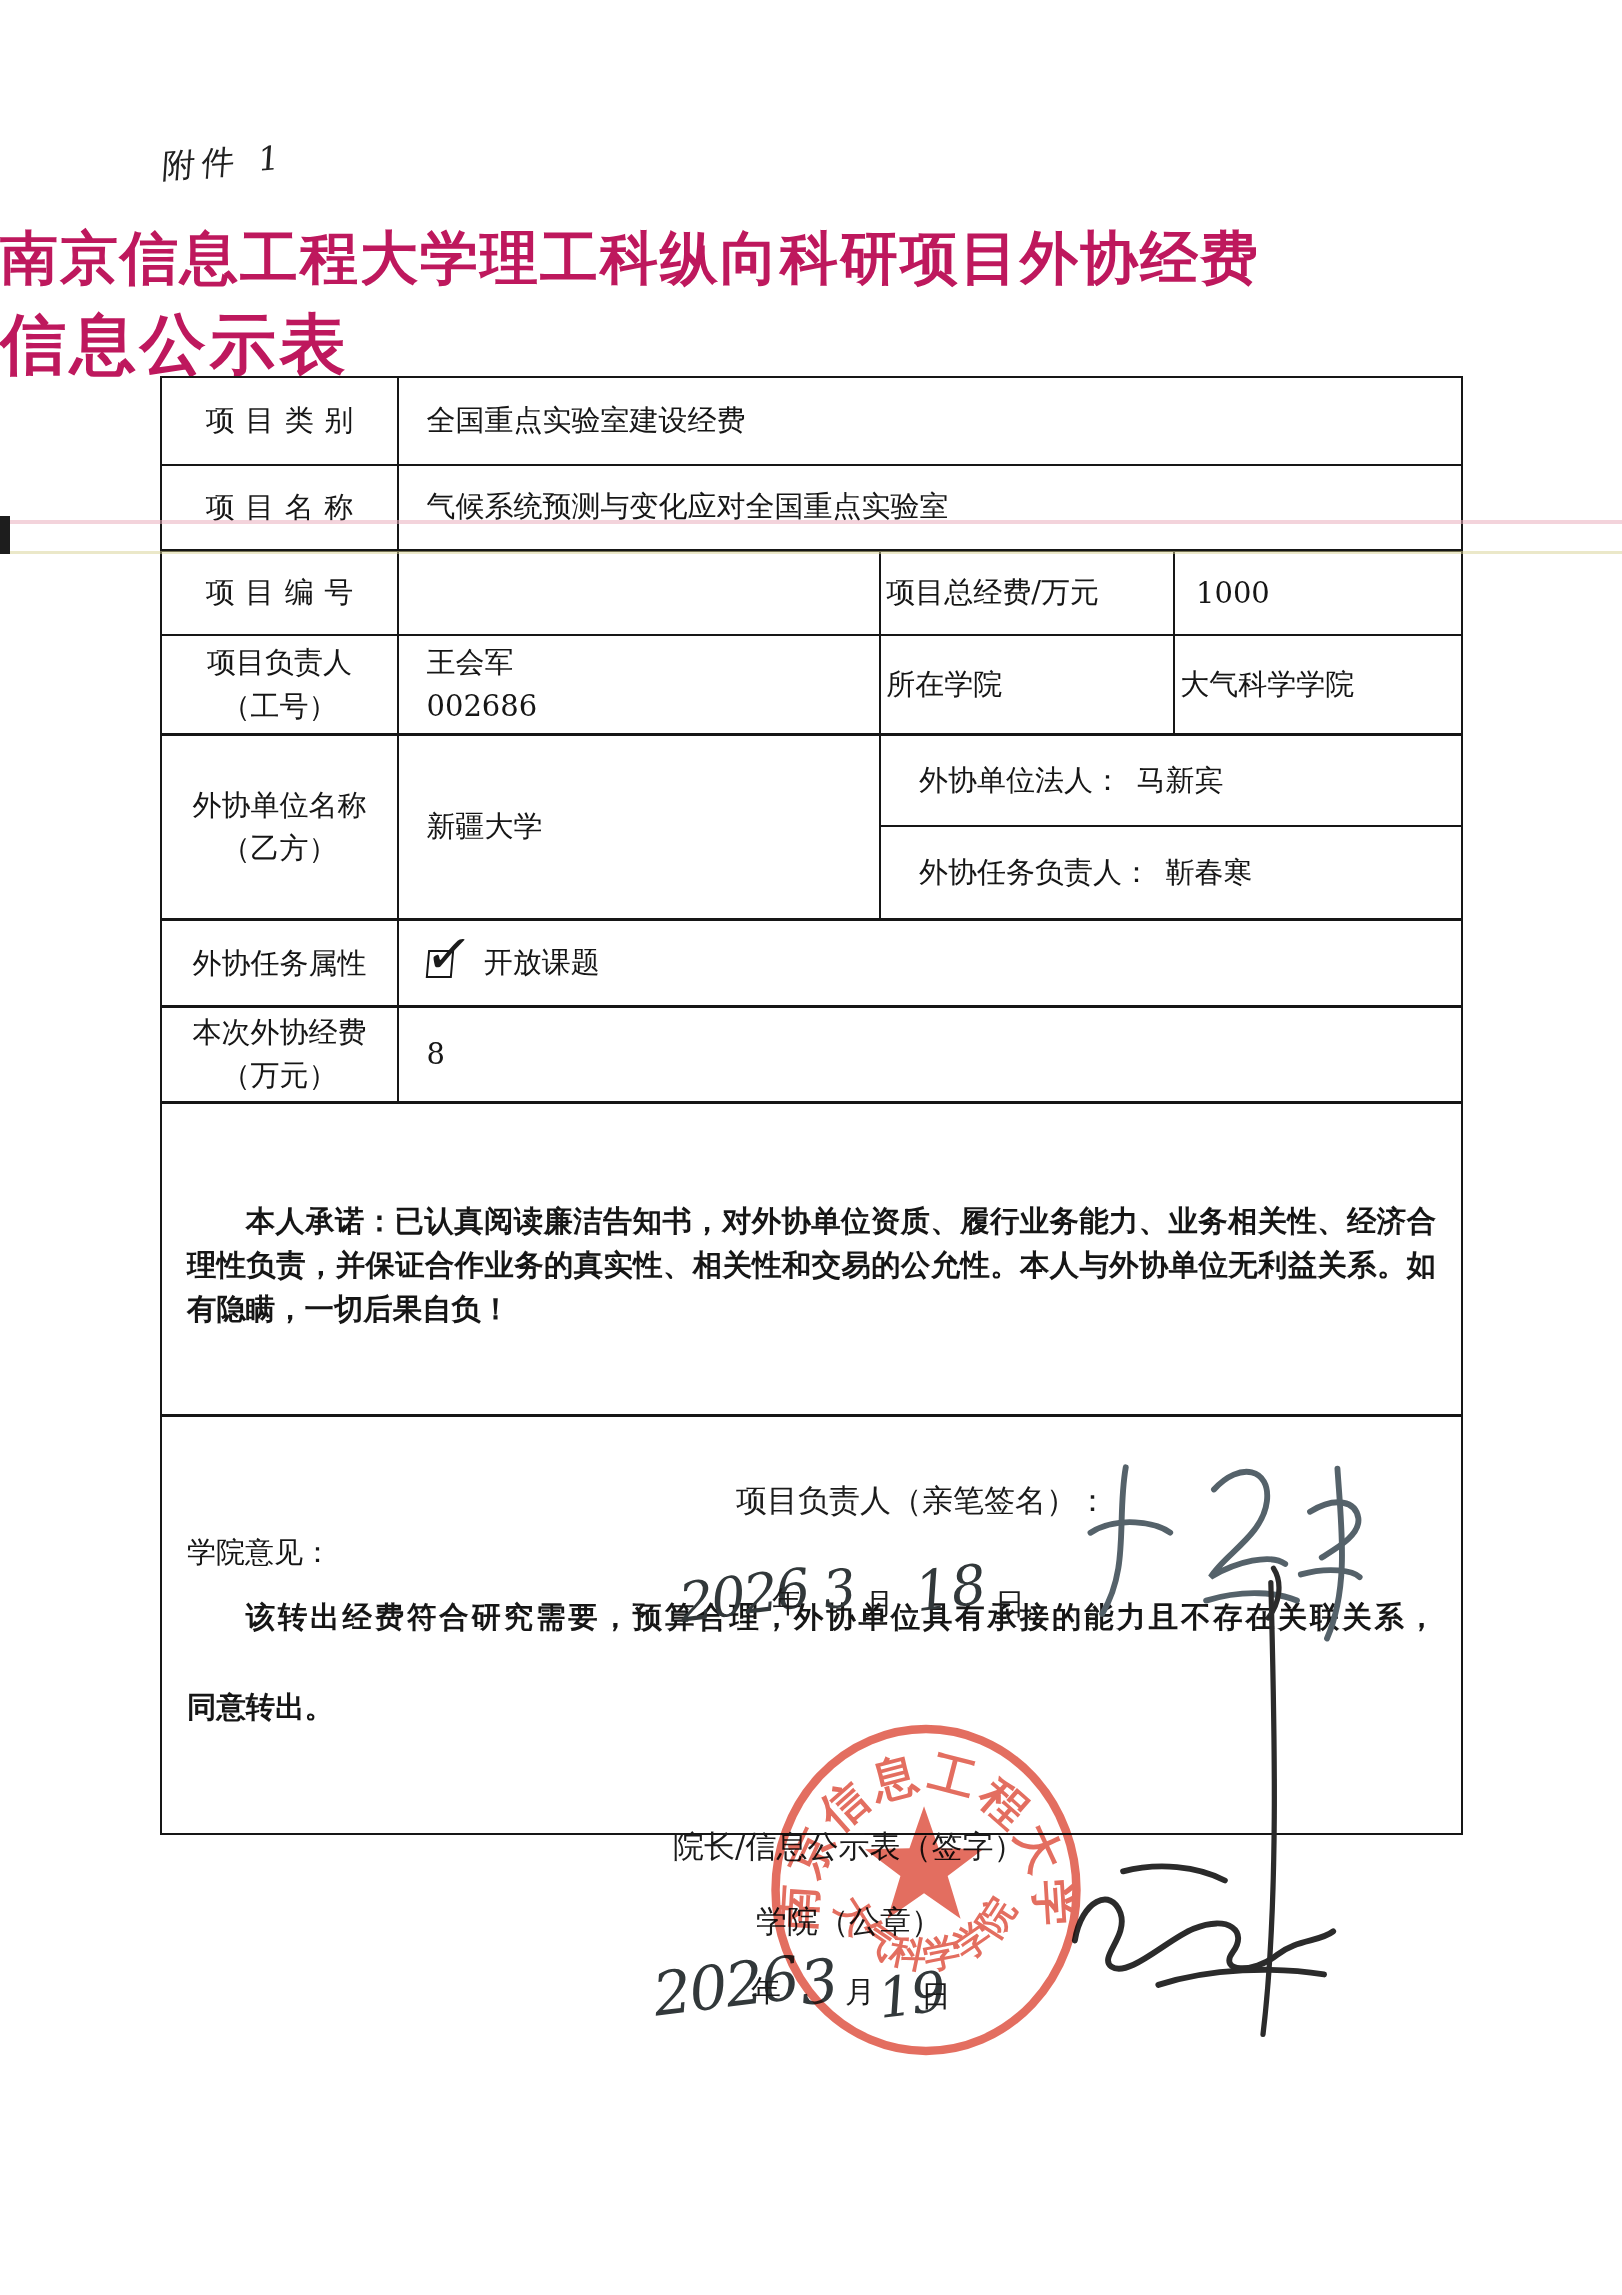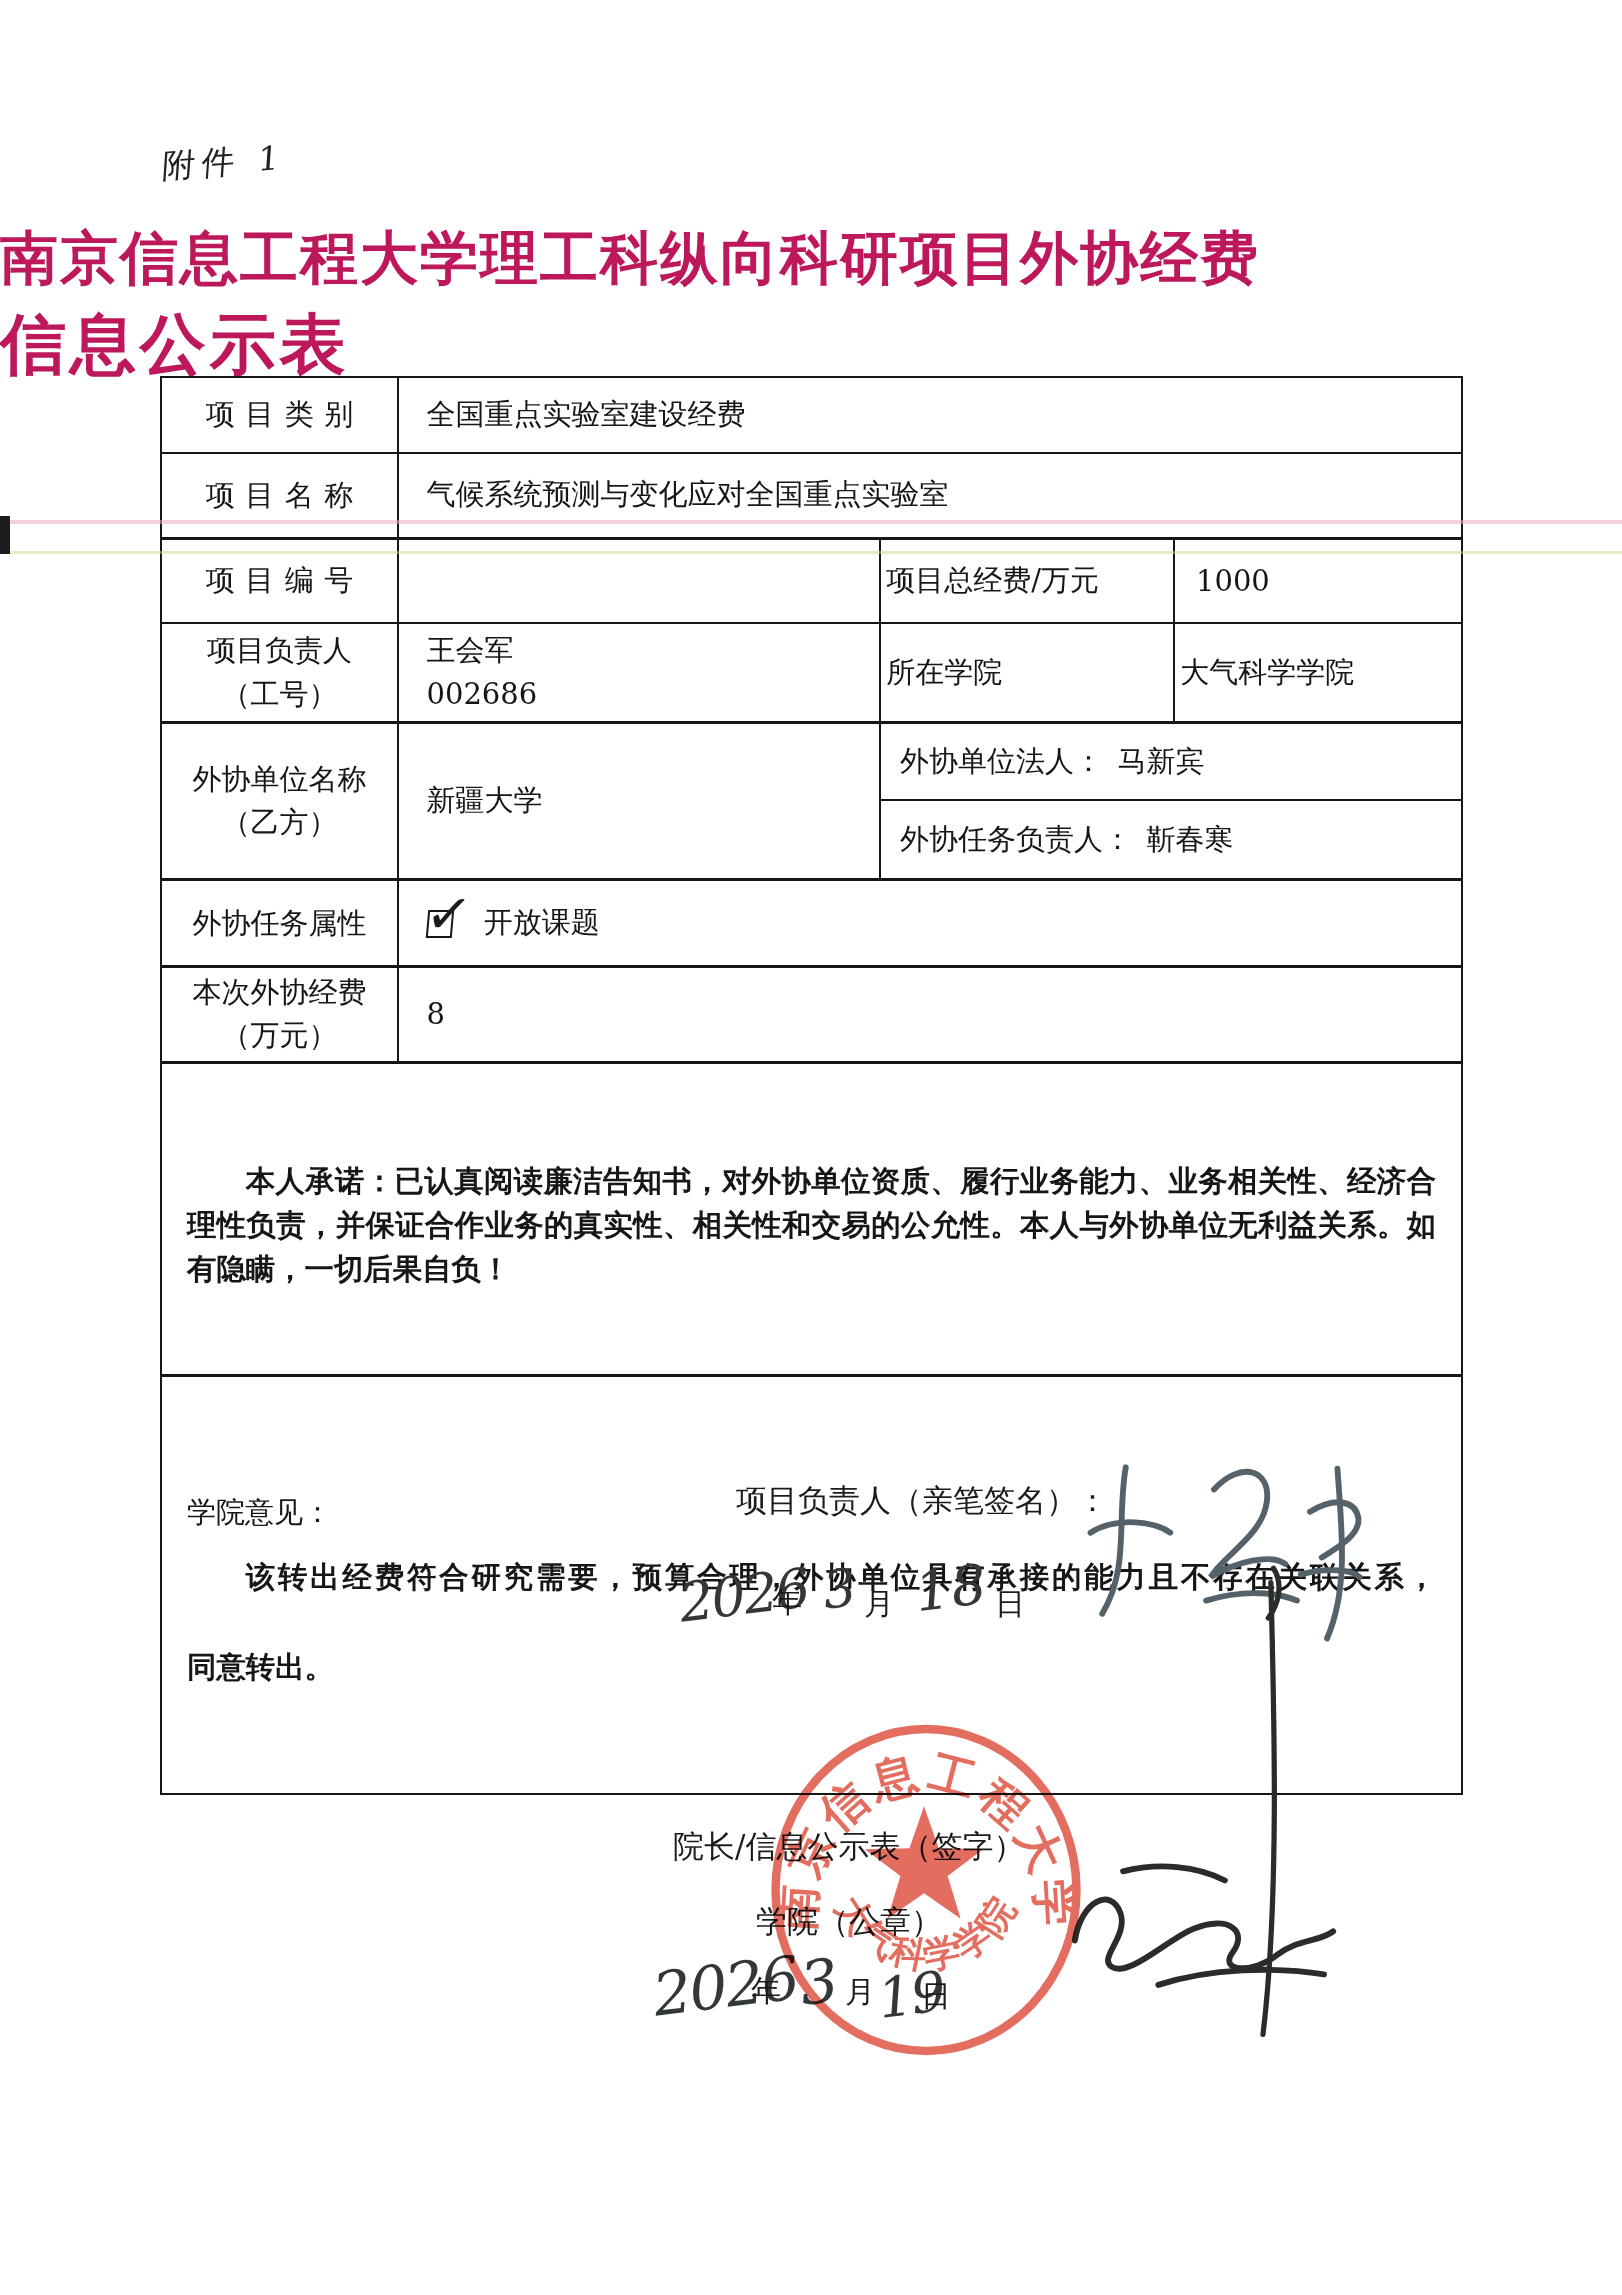--- a/index.html
+++ b/index.html
@@ -33,21 +33,21 @@
   table.form td { border:2px solid #161616; vertical-align:middle; }
   tr.thick td { border-top-width:3.9px; }
   table.form { border:2.6px solid #161616; }
   td.lbl { text-align:center; line-height:1.42; padding:2.6px 5.2px; }
   .spread { letter-spacing:10.5px; text-indent:10.5px; }
   td.val { padding:5.2px 15.7px 5.2px 27.5px; }
   td.ctr { text-align:left; padding:2.6px 5.2px; }
   td.num { padding:5.2px 13px 5.2px 21px; }
   .twoline div { line-height:1.5; }
   td.nestcell { padding:0; vertical-align:top; }
-  .nhalf { height:77px; display:flex; align-items:center; padding-left:19px; }
+  .nhalf { height:91px; display:flex; align-items:center; padding-left:38px; }
   .nhalf.nb { border-bottom:2px solid #161616; }
   .nhalf .nval { margin-left:14.4px; }
 
   
   .cbx { display:inline-block; position:relative; width:26px; height:27.5px;
     border:2.6px solid #161616; vertical-align:middle; transform:skewX(-5deg); }
   .cbx .tick { position:absolute; left:-3.9px; top:-30px; font-size:55px; font-weight:bold;
     color:#1b1b1b; font-family:"DejaVu Sans",sans-serif; transform:rotate(3deg); }
   .opt { margin-left:22px; vertical-align:middle; }
 
@@ -85,21 +85,21 @@
 
   <table class="form">
     <colgroup>
         <col style="width:237px">
         <col style="width:482px">
         <col style="width:294px">
         <col style="width:288px">
       </colgroup>
 
     <tbody>
-        <tr style="height:76px">
+        <tr style="height:88px">
       <td class="lbl spread">项目类别</td>
       <td class="val" colspan="3">全国重点实验室建设经费</td>
     </tr>
 
     <tr style="height:85px">
       <td class="lbl spread">项目名称</td>
       <td class="val" colspan="3">气候系统预测与变化应对全国重点实验室</td>
     </tr>
 
     <tr style="height:85px" class="thick">

